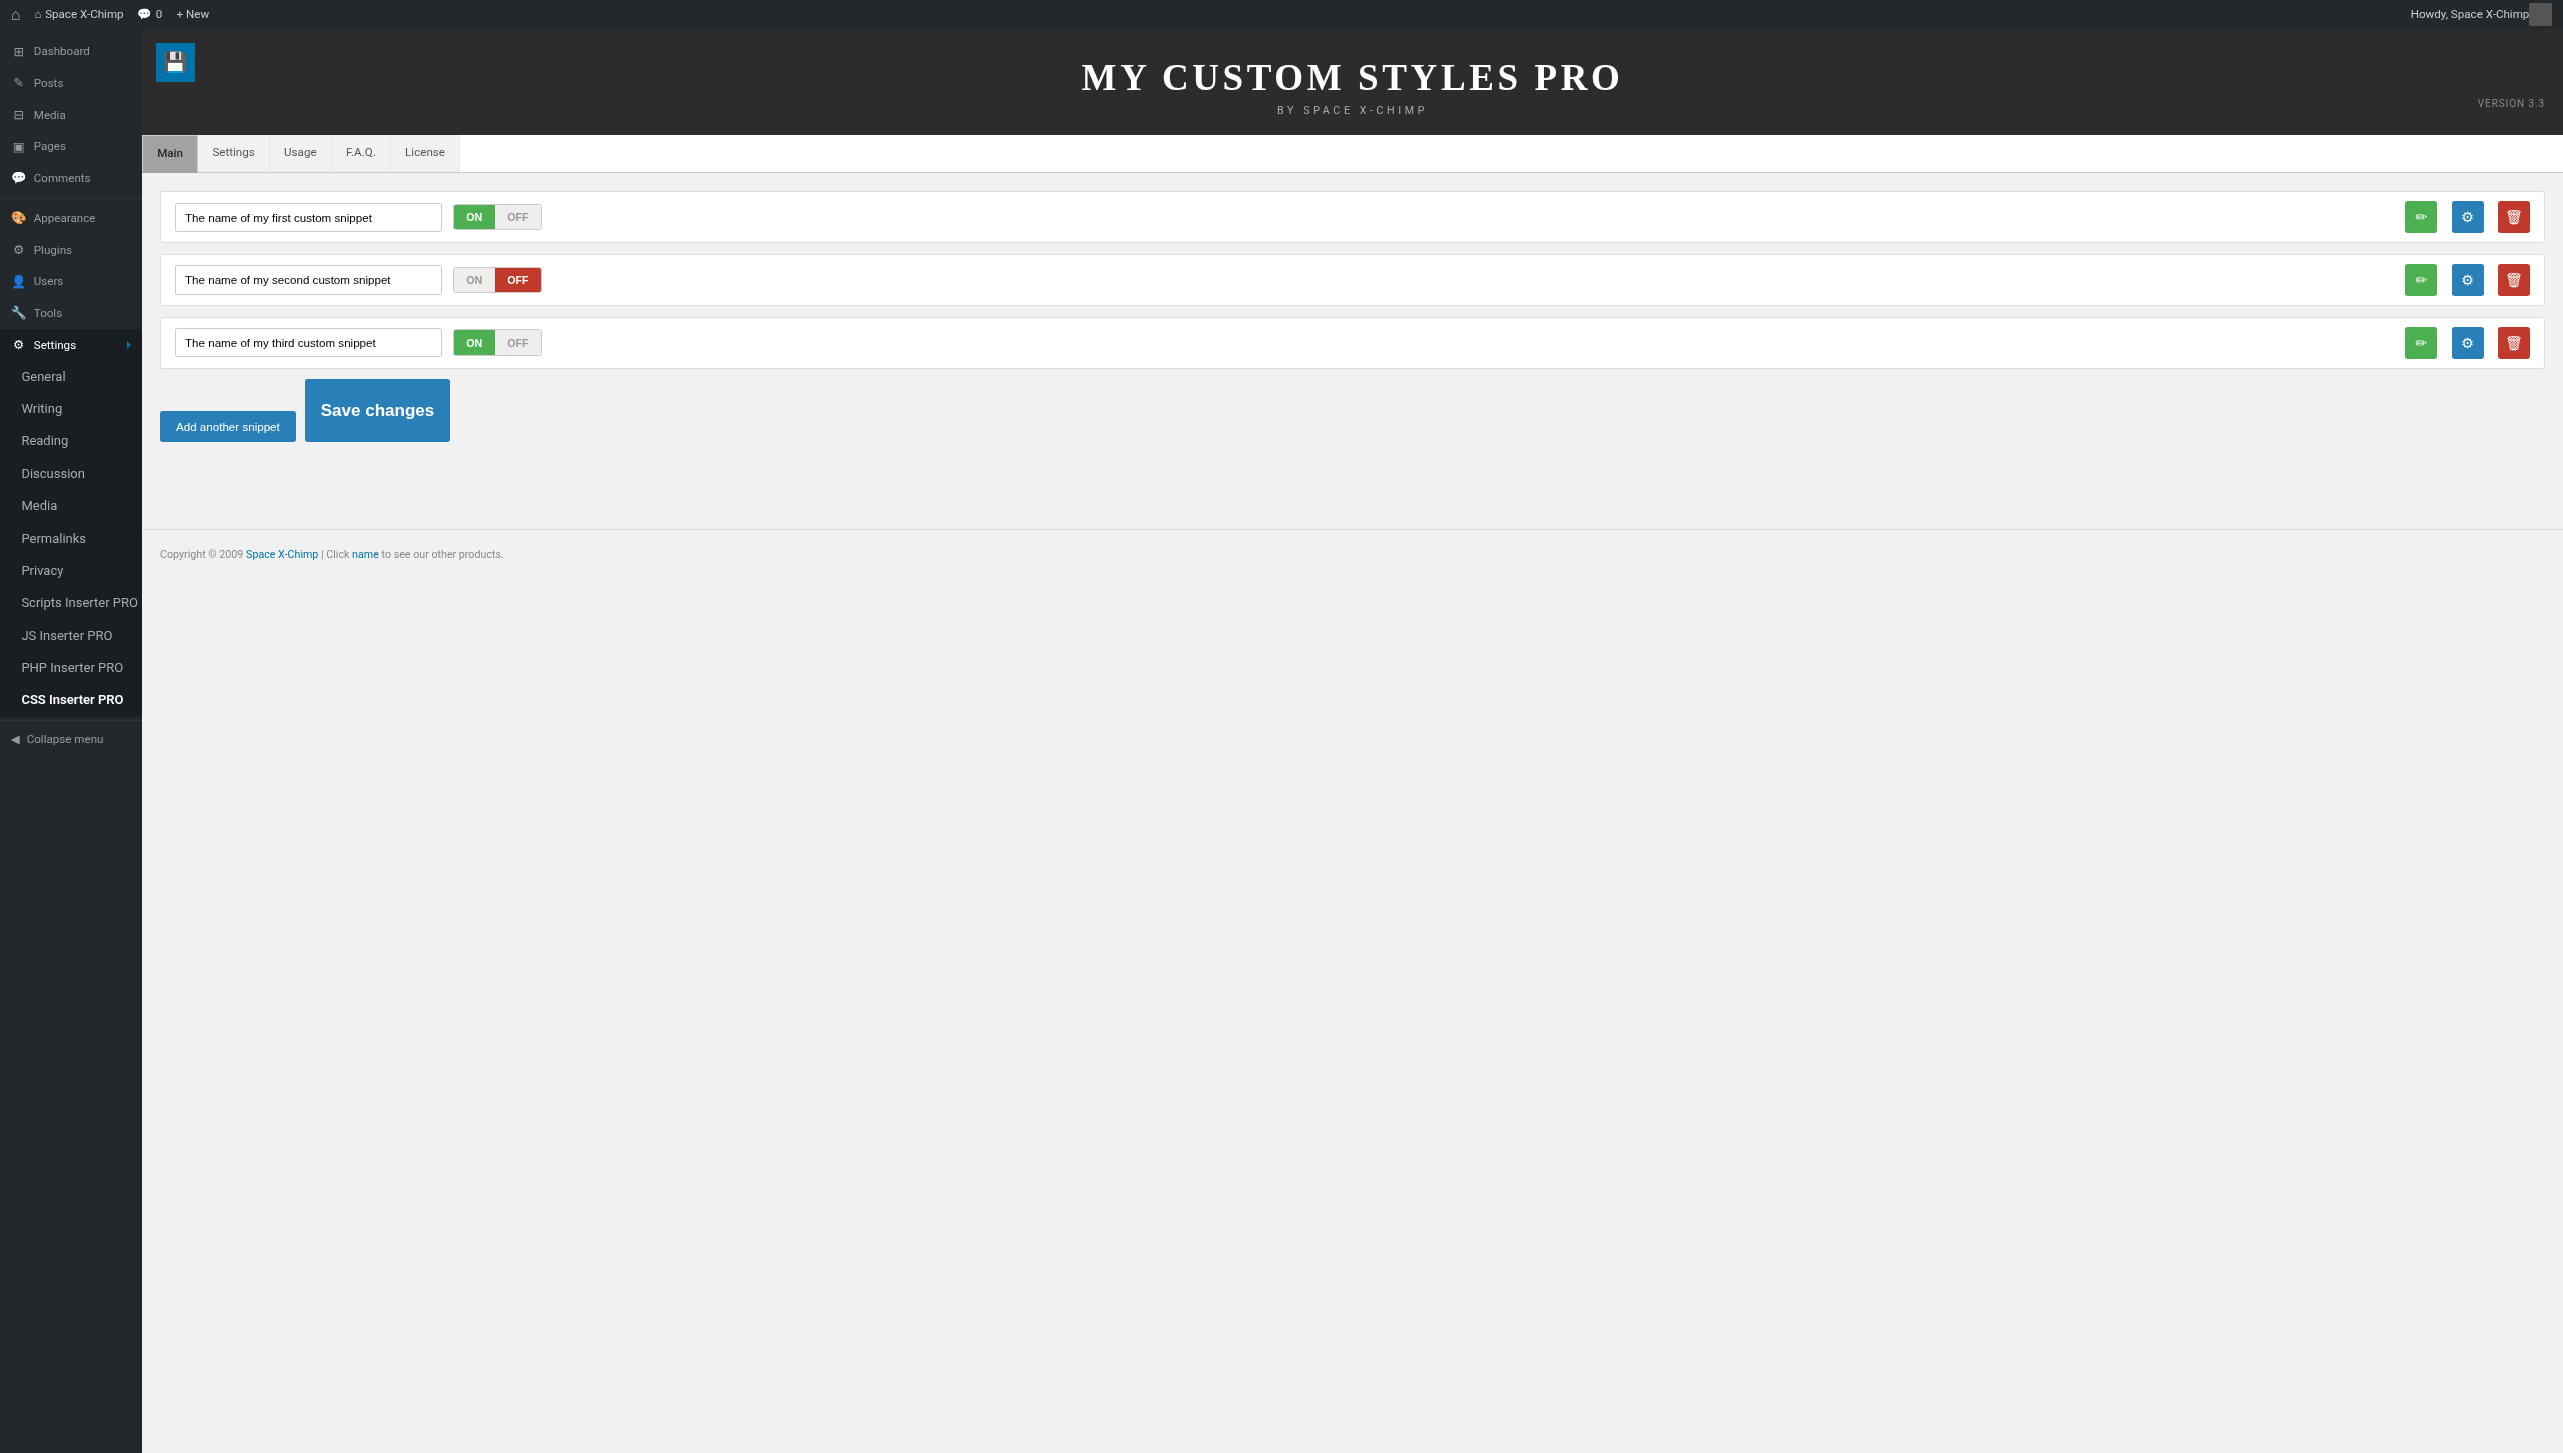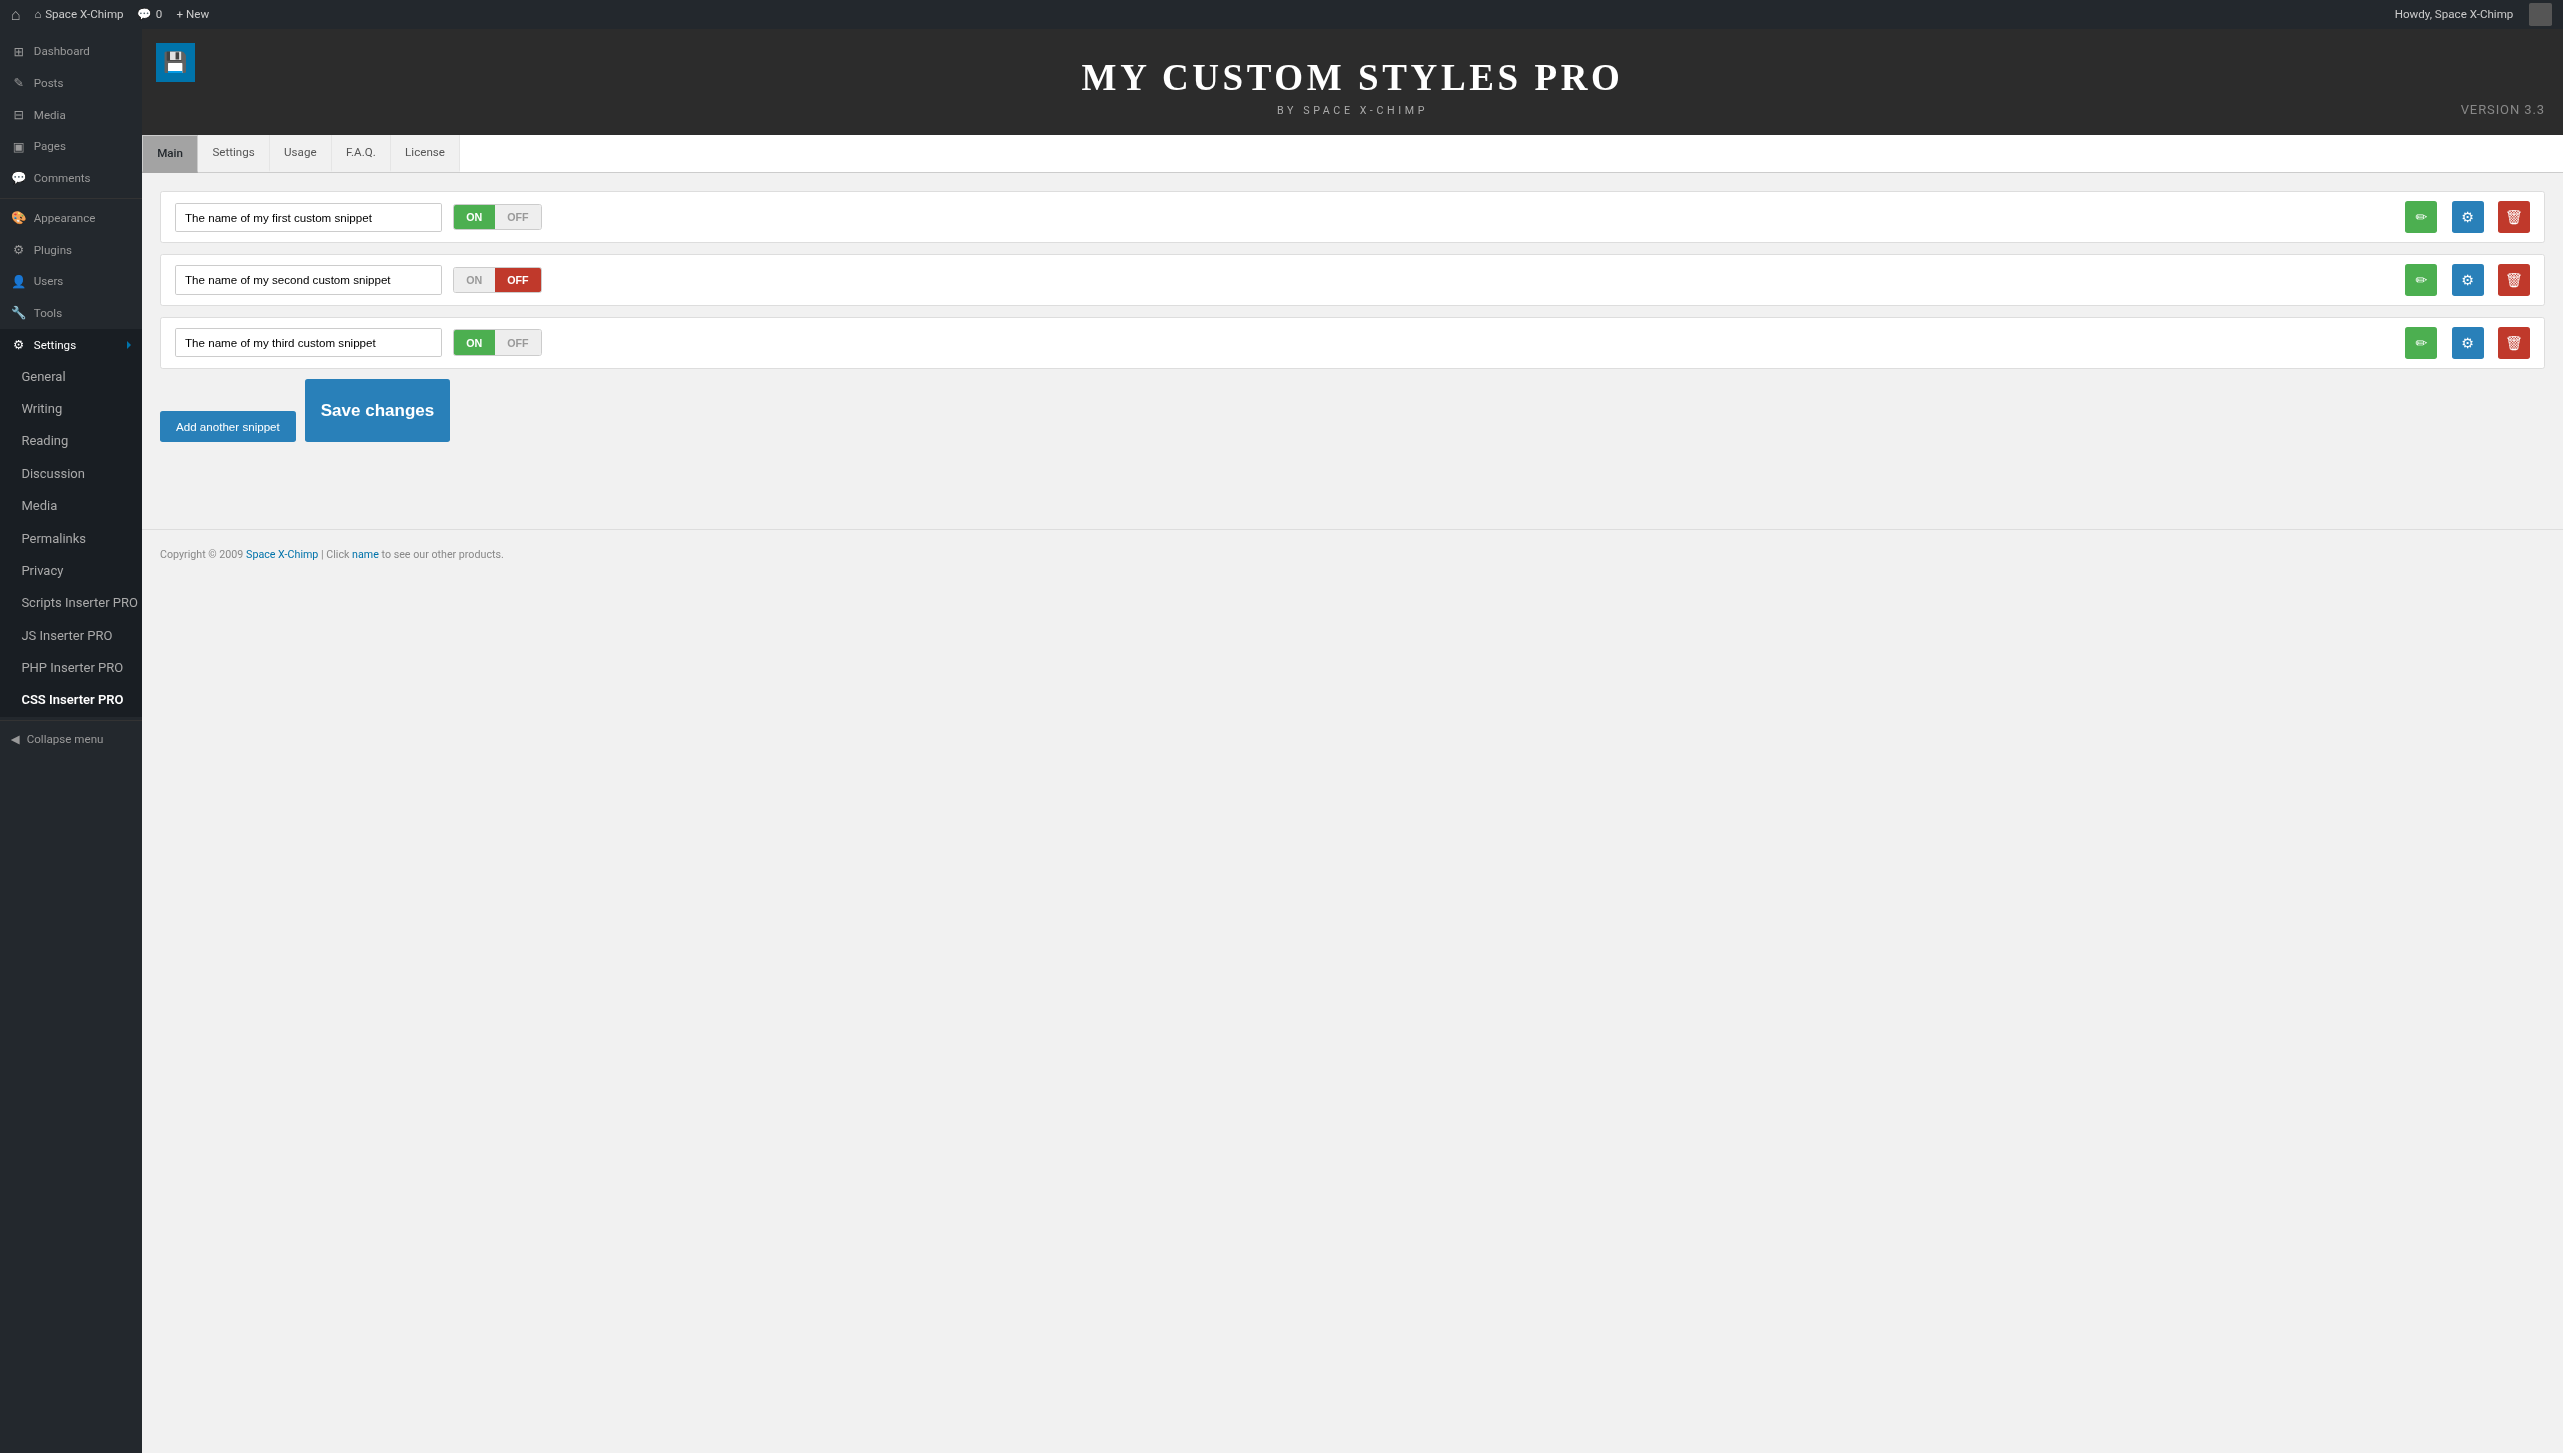--- a/index.html
+++ b/index.html
@@ -12,21 +12,21 @@
       display: flex;
       align-items: center;
       padding: 0 10.7px;
       position: fixed;
       top: 0; left: 0; right: 0;
       z-index: 100;
     }
     .adminbar-left { display: flex; align-items: center; gap: 14.2px; flex: 1; }
     .adminbar-logo { color: #aaa; font-size: 16px; }
     .adminbar-item { color: #ccc; font-size: 11.6px; display: flex; align-items: center; gap: 3.6px; cursor: pointer; }
-    .adminbar-right { color: #ccc; font-size: 11.6px; display: flex; align-items: center; gap: 16px; }
+    .adminbar-right { color: #ccc; font-size: 11.6px; display: flex; align-items: center; gap: 0; }
     .adminbar-avatar { width: 23px; height: 23px; background: #555; border-radius: 1.8px; display: inline-block; }
 
     
     #layout { display: flex; margin-top: 28.5px; min-height: calc(100vh - 28.5px); }
 
     
     #sidebar {
       width: 142px;
       background: #23282d;
       flex-shrink: 0;
@@ -98,24 +98,24 @@
     }
     .plugin-subtitle {
       color: #aaa;
       font-size: 10.7px;
       letter-spacing: 3.6px;
       text-transform: uppercase;
       margin-top: 5.3px;
     }
     .plugin-version {
       position: absolute;
-      bottom: 18px;
+      bottom: 26px;
       right: 18px;
       color: #888;
-      font-size: 13px;
+      font-size: 10px;
       letter-spacing: 0.9px;
     }
 
     
     .plugin-tabs {
       background: #fff;
       border-bottom: 0.9px solid #ccc;
       display: flex;
       padding: 0 0 0 0;
     }

